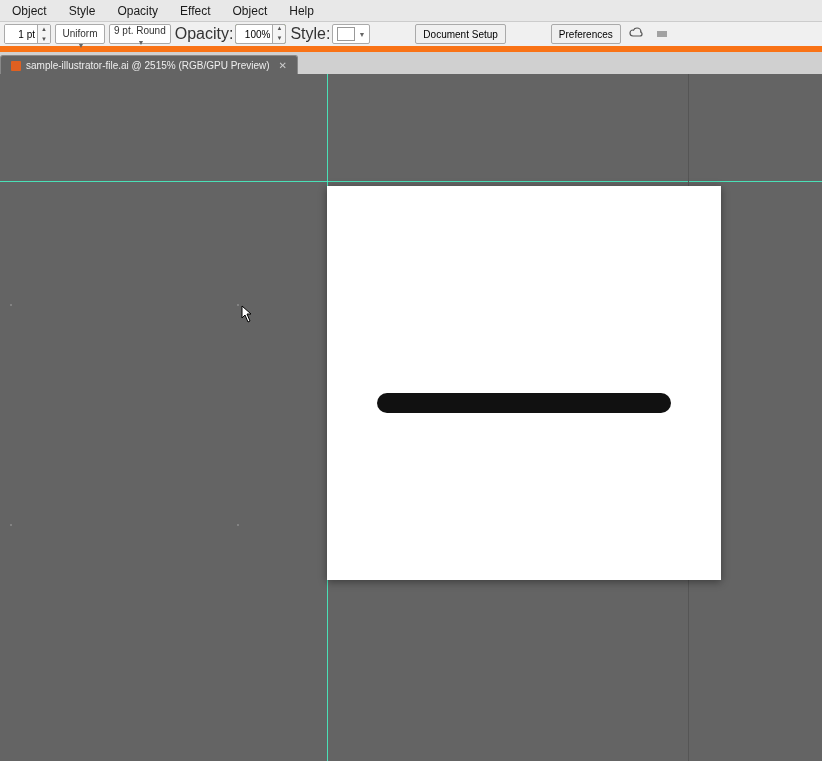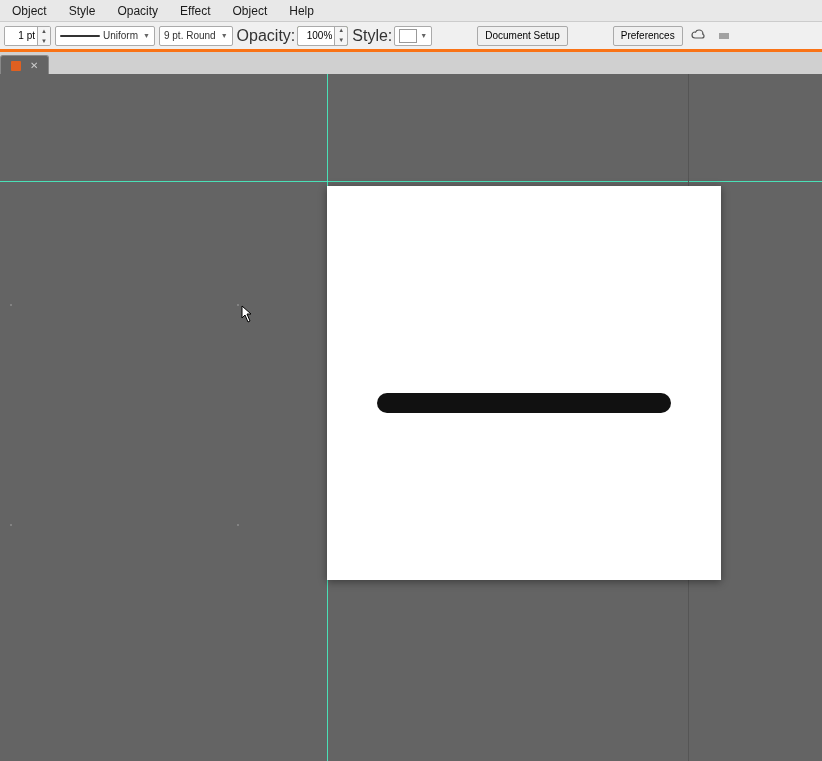--- a/index.html
+++ b/index.html
@@ -27,21 +27,21 @@
       font-size: 12px;
       color: #1a1a1a;
       cursor: pointer;
       padding: 1px 4px;
     }
 
     
     #toolbar {
       height: 30px;
       background: #f0f0f0;
-      border-bottom: 3px solid #f97316;
+      border-bottom: 6px solid #f97316;
       display: flex;
       align-items: center;
       padding: 0 4px;
       gap: 4px;
     }
 
     .tb-group {
       display: flex;
       align-items: center;
       gap: 2px;
@@ -89,20 +89,21 @@
       align-items: center;
       border: 1px solid #aaa;
       background: white;
       height: 20px;
       border-radius: 2px;
       padding: 0 4px;
       cursor: pointer;
       font-size: 10px;
       gap: 3px;
       white-space: nowrap;
+      flex-direction: column;
     }
     .tb-dropdown .arrow {
       font-size: 7px;
       color: #666;
       margin-left: 2px;
     }
 
     .tb-label {
       font-size: 16px;
       color: #333;
@@ -365,20 +366,21 @@
   <div class="tb-icon-btn">
     <svg width="14" height="14" viewBox="0 0 14 14">
       <path d="M2 5h10M2 7h10M2 9h10" stroke="#555" stroke-width="1.2"></path>
     </svg>
   </div>
 </div>
 
 <div id="tabbar">
   <div class="doc-tab active">
     <span class="tab-icon"></span>
+    <span>sample-illustrator-file.ai @ 2515% (RGB/GPU Preview)</span>
     <span style="font-size:10px;color:#ccc;margin-left:4px;">✕</span>
   </div>
 </div>
 
 <div id="canvas-area">
 
   <div class="guide-h" style="top: 107px;"></div>
   <div class="guide-v" style="left: 327px;"></div>
   <div class="guide-v" style="left: 688px;"></div>
 

